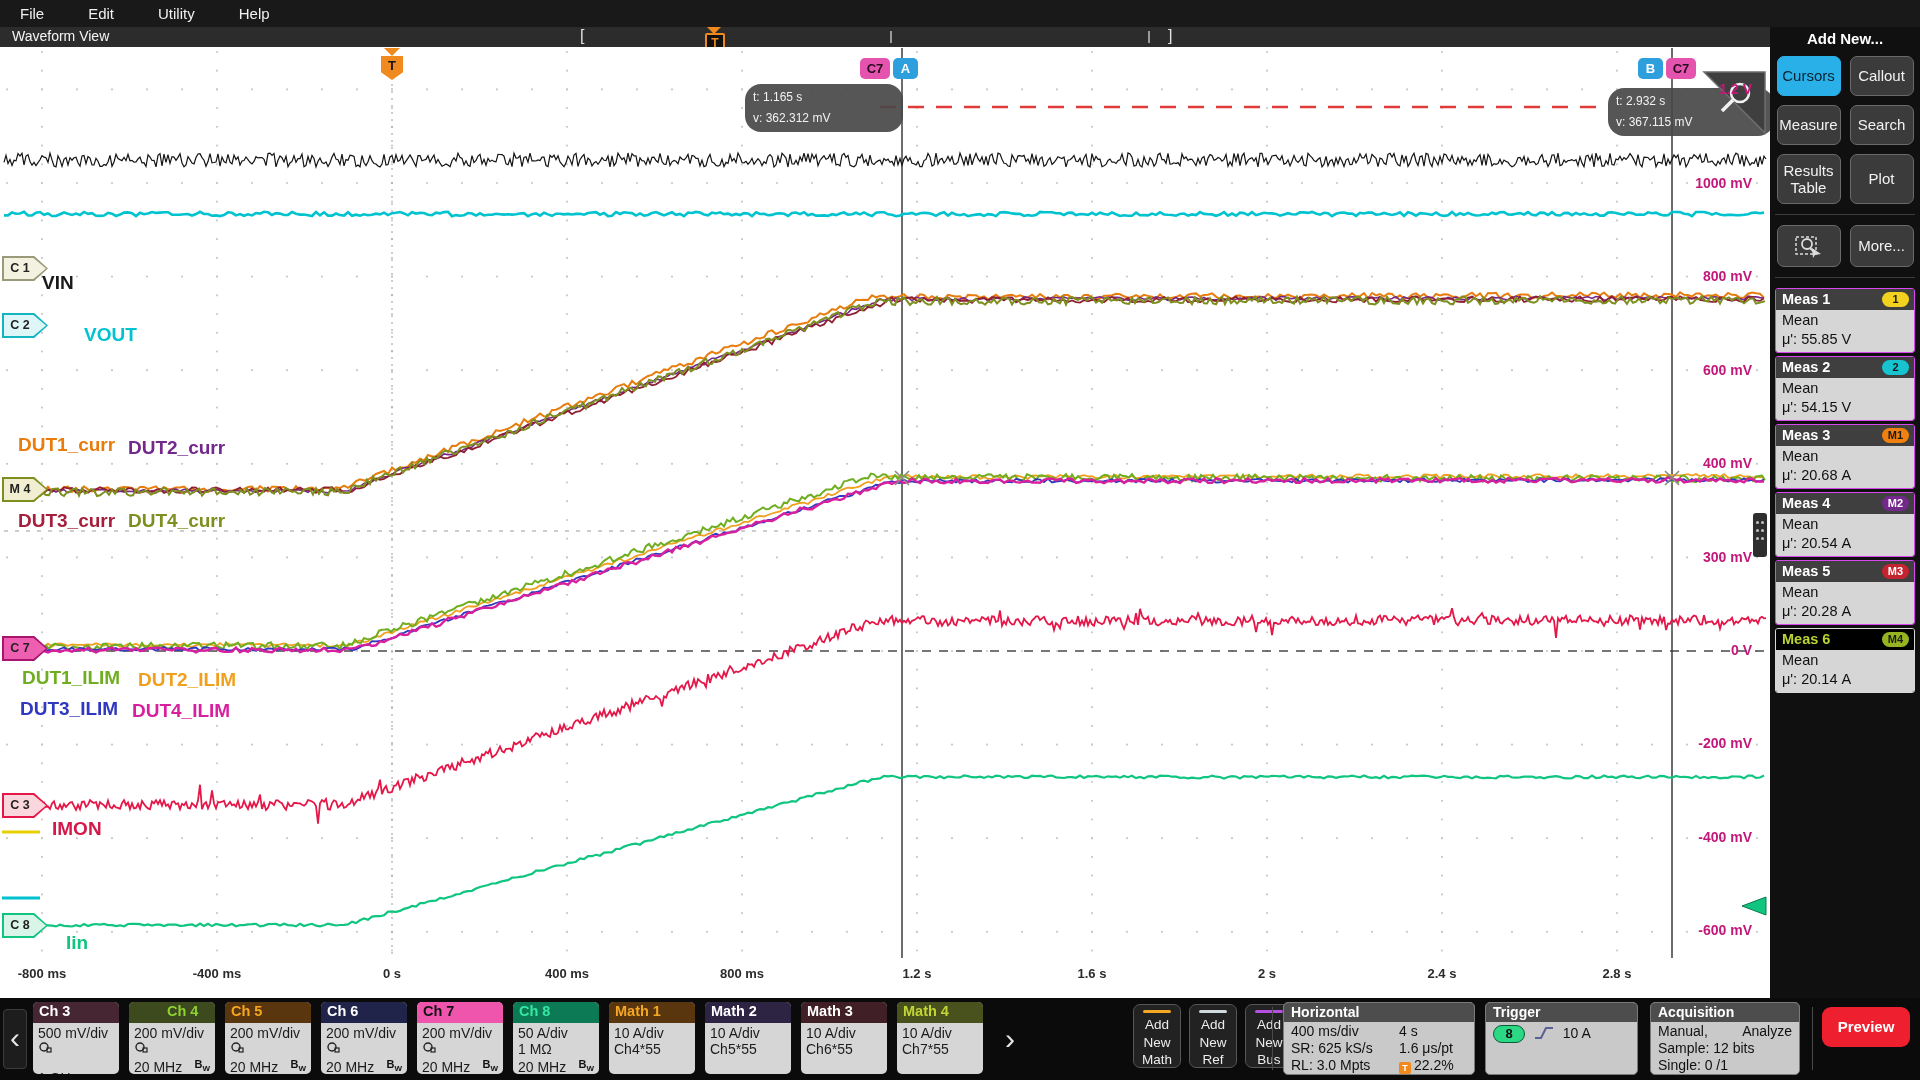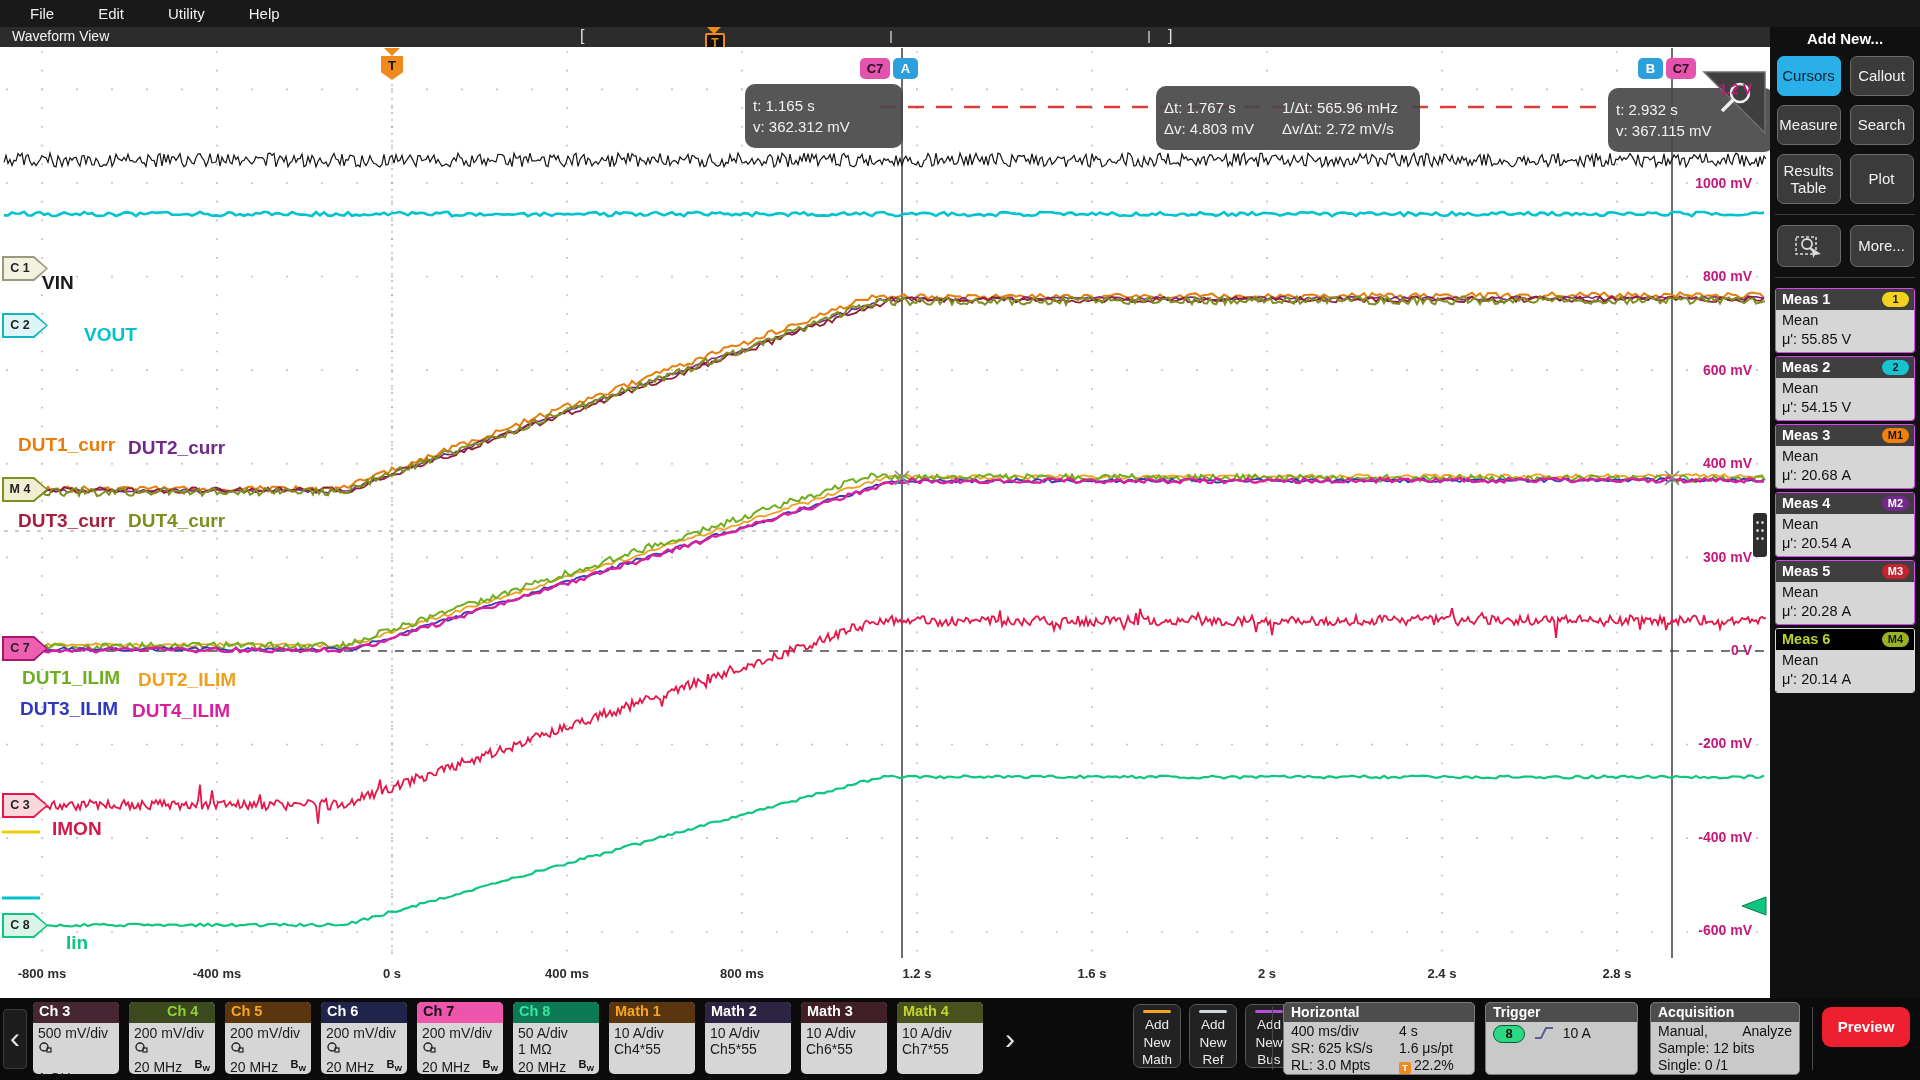--- a/index.html
+++ b/index.html
@@ -1,21 +1,21 @@
 <!DOCTYPE html>
 <html><head>
 <meta charset="utf-8">
 <style>
   html,body{margin:0;padding:0;background:#000;}
   #app{position:relative;width:1920px;height:1080px;background:#000;overflow:hidden;
        font-family:"Liberation Sans","DejaVu Sans",sans-serif;-webkit-font-smoothing:antialiased;}
 
   
   #menubar{position:absolute;left:0;top:0;width:1920px;height:27px;background:#191919;
-           display:flex;align-items:center;gap:44px;padding-left:30px;box-sizing:border-box;}
+           display:flex;align-items:center;gap:44px;padding-left:20px;box-sizing:border-box;}
   .menu-item{color:#f0f0f0;font-size:15px;}
   #tek-logo{position:absolute;right:4px;top:0px;color:#15803d;font-size:23px;font-weight:bold;letter-spacing:-0.5px;font-style:normal;margin-top:44px;}
 
   
   #titlebar{position:absolute;left:0;top:27px;width:1770px;height:20px;background:#2c2c2c;}
   .tb-title{position:absolute;left:12px;top:1px;font-size:14px;color:#f5f5f5;}
   .tb-bracket{position:absolute;top:0px;font-size:16px;color:#e0e0e0;}
   .tb-tick{position:absolute;top:4px;width:0;height:12px;border-left:2px dashed #9a9a9a;}
   .tb-trig{position:absolute;left:705px;top:6px;width:16px;height:17px;border:2px solid #f08a1e;background:#101010;
            color:#f08a1e;font-size:12px;font-weight:bold;text-align:center;line-height:17px;border-radius:2px;}
@@ -29,22 +29,22 @@
   .ylab{position:absolute;width:90px;text-align:right;font-size:14px;font-weight:bold;}
   .xlab{position:absolute;width:84px;text-align:center;font-size:13px;font-weight:600;color:#2b2b2b;}
   .trlab{position:absolute;font-size:19px;font-weight:bold;white-space:nowrap;}
 
   .flag{position:absolute;width:46px;height:25px;}
   .flag .fo{position:absolute;inset:0;}
   .flag .fi{position:absolute;inset:2px;}
   .flag .ft{position:absolute;inset:0;text-align:center;line-height:25px;font-size:12.5px;font-weight:bold;color:#222;padding-right:10px;}
   .tagshape{clip-path:polygon(0 0,70% 0,100% 50%,70% 100%,0 100%);}
 
-  .robox{position:absolute;background:rgba(72,72,72,0.92);color:#f2f2f2;font-size:15px;border-radius:10px;
-         padding:11px 8px;line-height:21px;white-space:nowrap;}
+  .robox{position:absolute;background:rgba(72,72,72,0.92);color:#f2f2f2;font-size:12px;border-radius:16px;
+         padding:3px 8px;line-height:21px;white-space:nowrap;}
   .robox .c2{display:inline-block;}
   .cpill{position:absolute;height:21px;border-radius:5px;font-size:13px;font-weight:bold;text-align:center;line-height:21px;}
 
   .trigflag{position:absolute;left:381px;top:9px;width:22px;height:24px;background:#f08a1e;
             clip-path:polygon(0 0,100% 0,100% 68%,50% 100%,0 68%);color:#161616;font-weight:bold;
             font-size:13px;text-align:center;line-height:19px;}
   .trigflag-tri{position:absolute;left:384px;top:1px;width:0;height:0;border-left:8px solid transparent;
             border-right:8px solid transparent;border-top:8px solid #f08a1e;}
 
   #zoomcorner{position:absolute;left:1700px;top:22px;}
@@ -1158,24 +1158,20 @@
     <div class="trigflag-tri"></div>
     <div class="trigflag">T</div>
 
     <div class="cpill" style="left:860px;top:11px;width:30px;background:#e454ae;color:#2a0a1e;">C7</div>
     <div class="cpill" style="left:893px;top:11px;width:25px;background:#2d9fdc;color:#fff;">A</div>
     <div class="robox" style="left:745px;top:37px;width:142px;">
       <div>t: 1.165 s</div>
       <div>v: 362.312 mV</div>
     </div>
 
-    <div class="robox" style="left:1156px;top:39px;width:248px;">
-      <div><span class="c2" style="width:118px">Δt: 1.767 s</span><span class="c2">1/Δt: 565.96 mHz</span></div>
-      <div><span class="c2" style="width:118px">Δv: 4.803 mV</span><span class="c2">Δv/Δt: 2.72 mV/s</span></div>
-    </div>
 
     <div class="cpill" style="left:1638px;top:11px;width:25px;background:#2d9fdc;color:#fff;">B</div>
     <div class="cpill" style="left:1666px;top:11px;width:30px;background:#e454ae;color:#2a0a1e;">C7</div>
     <div class="robox" style="left:1608px;top:41px;width:150px;">
       <div>t: 2.932 s</div>
       <div>v: 367.115 mV</div>
     </div>
 
     <svg id="zoomcorner" width="68" height="68">
       <polygon points="4,3 65,3 65,64" fill="#3f3f3f" stroke="#6e6e6e" stroke-width="1.5"></polygon>

